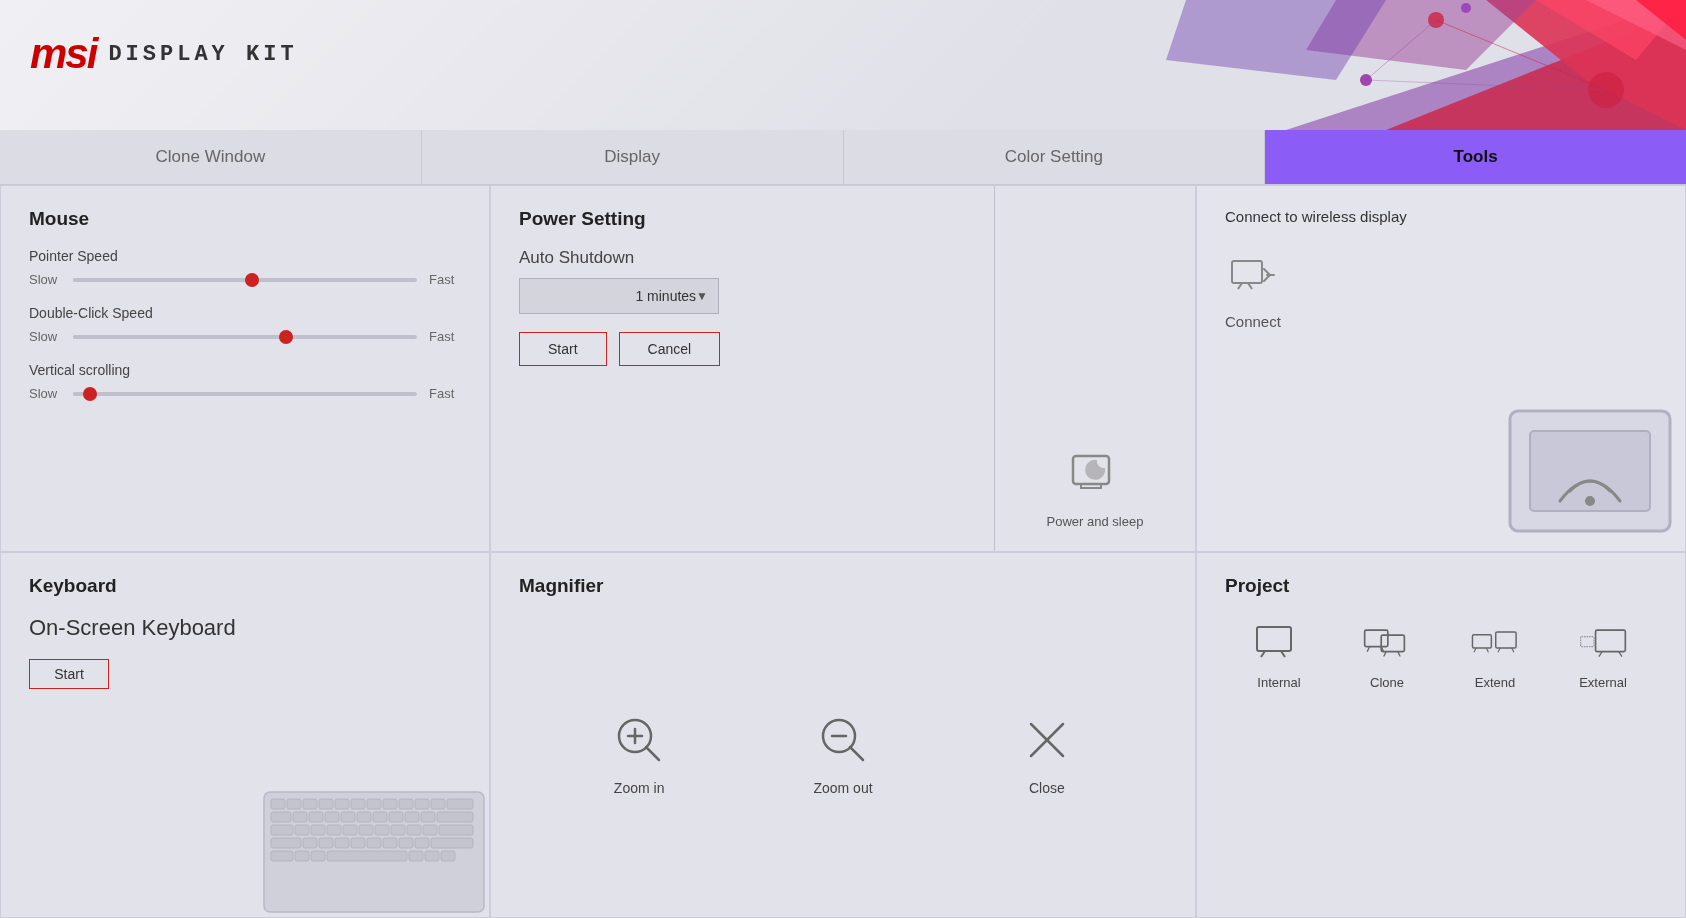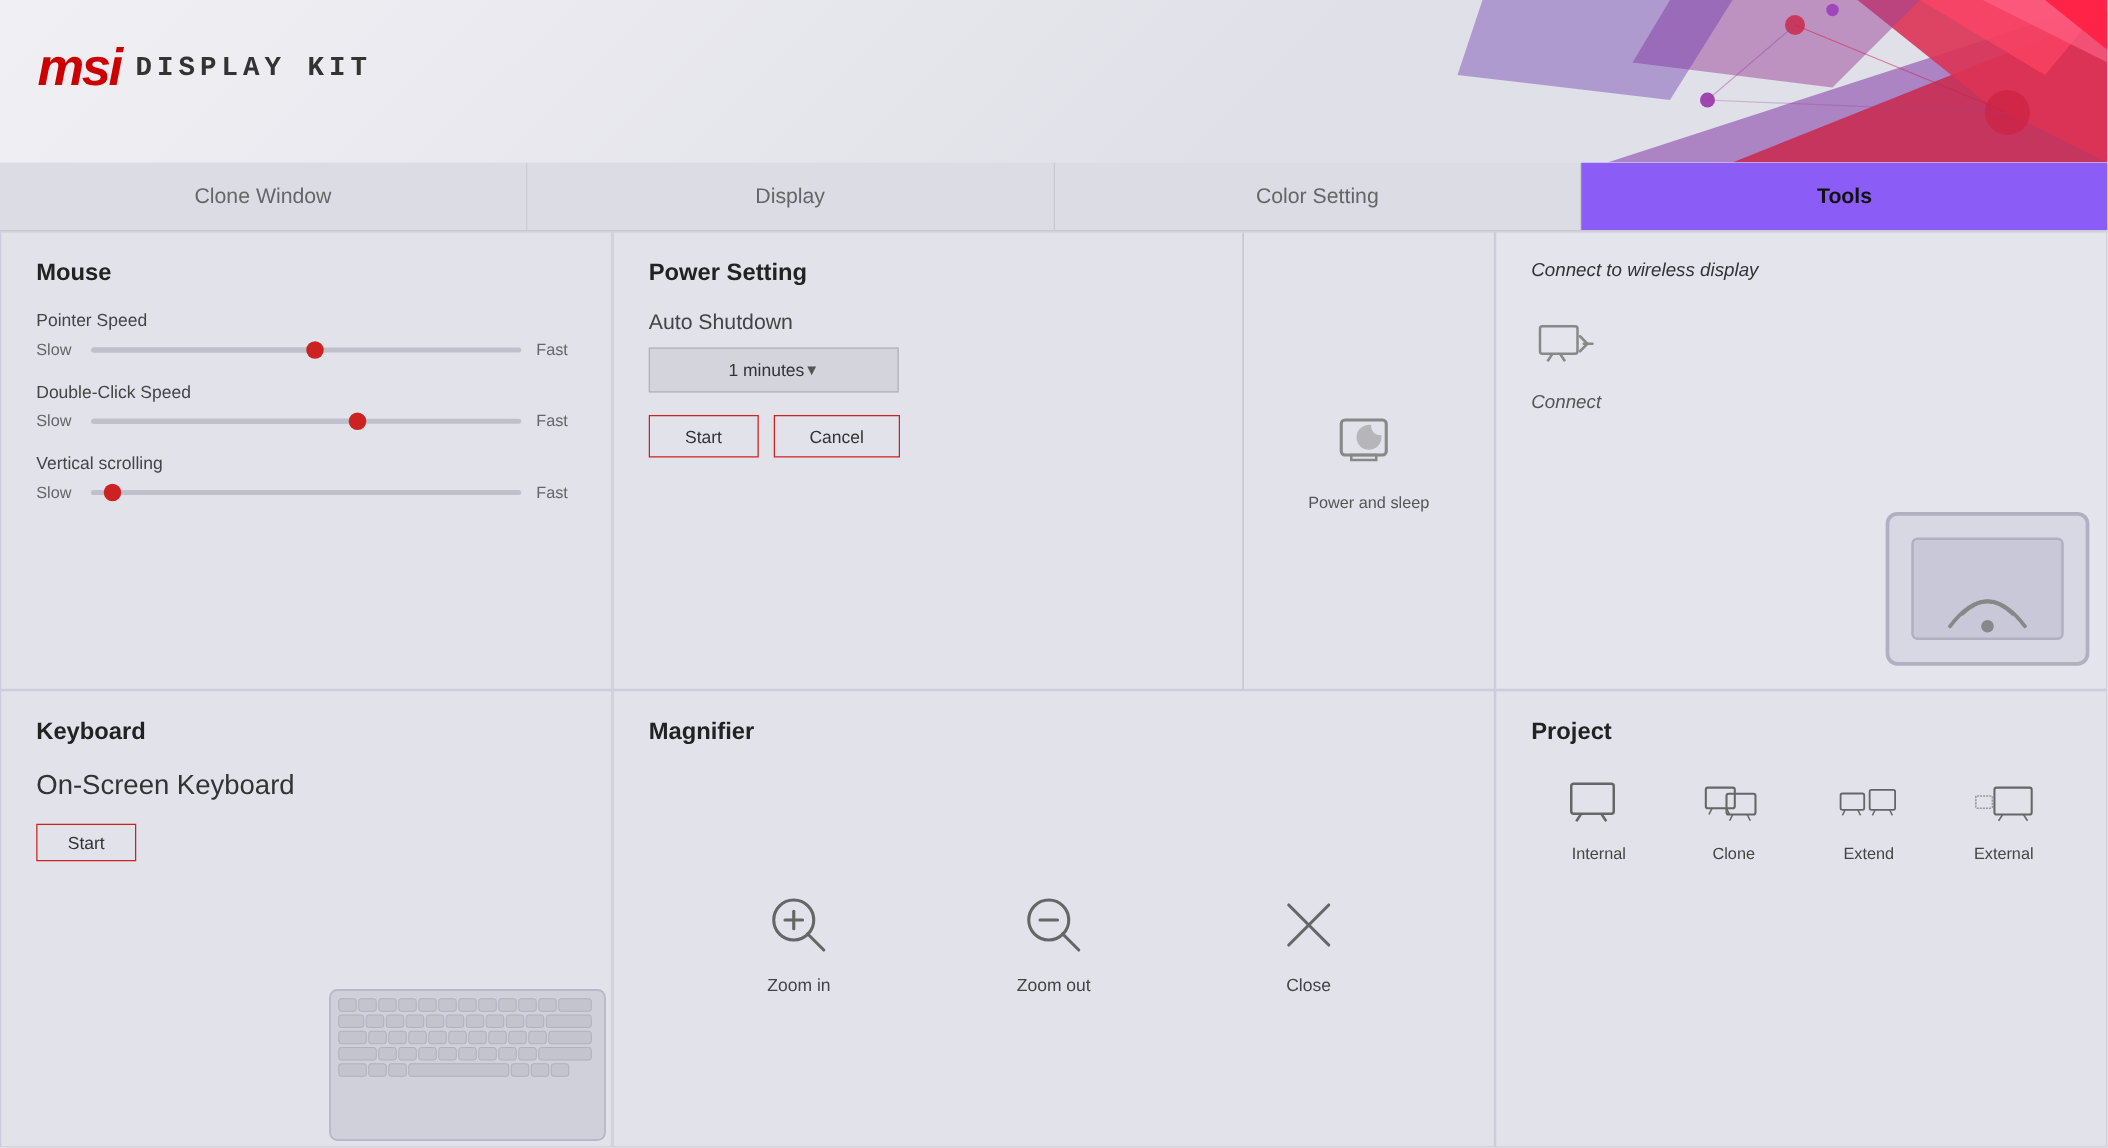--- a/index.html
+++ b/index.html
@@ -174,37 +174,37 @@
       flex: 1;
       padding: 22px 28px;
       border-right: 1px solid #c0c0cc;
     }
     .power-right {
       width: 200px;
       padding: 22px 20px;
       display: flex;
       flex-direction: column;
       align-items: center;
-      justify-content: center;
+      justify-content: flex-end;
       gap: 12px;
     }
     .shutdown-label {
       font-size: 17px;
       color: #444;
       margin-bottom: 10px;
       margin-top: 18px;
     }
     .dropdown {
       width: 200px;
       height: 36px;
       background: #d4d4dc;
       border: 1px solid #b0b0bc;
       display: flex;
       align-items: center;
-      justify-content: center;
+      justify-content: flex-end;
       padding: 0 10px;
       cursor: pointer;
       font-size: 14px;
       color: #333;
     }
     .dropdown-arrow {
       color: #555;
       font-size: 12px;
     }
     .btn-row {
@@ -239,21 +239,20 @@
     
     .connect-panel {
       grid-column: 3;
       grid-row: 1;
       background: #e4e4ec;
       display: flex;
       flex-direction: column;
       align-items: flex-start;
       position: relative;
       overflow: hidden;
-      font-style: italic;
     }
     .connect-label {
       font-size: 15px;
       color: #333;
       font-weight: 400;
       margin-bottom: 20px;
     }
     .connect-icon-area {
       display: flex;
       flex-direction: column;

